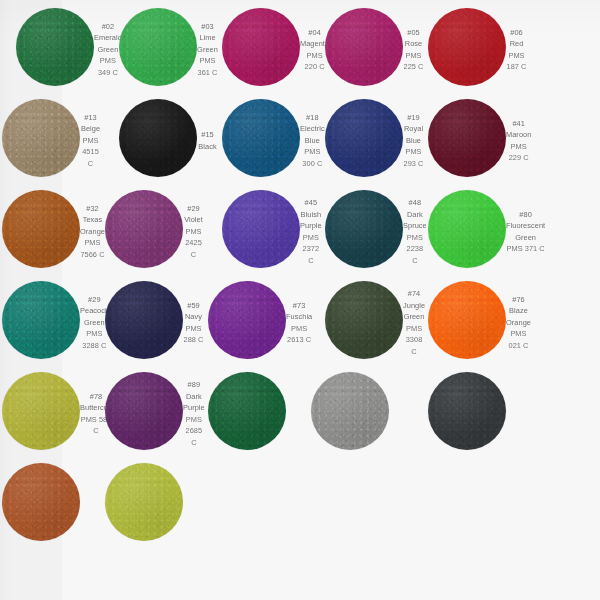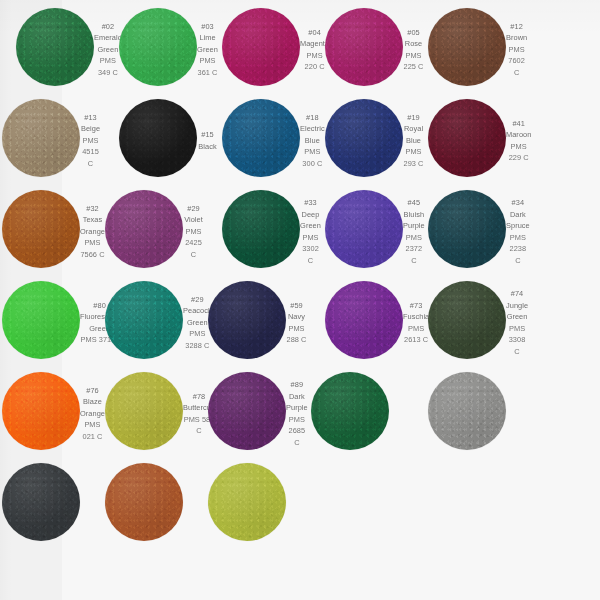--- a/index.html
+++ b/index.html
@@ -162,28 +162,28 @@
         <div class="tex"></div>
       </div>
     </div>
     <div class="labels">
       <span class="label-name">#05 Rose</span>
       <span class="label-pms">PMS 225 C</span>
     </div>
   </div>
       <div class="swatch-cell">
     <div class="disc-wrap">
-      <div class="disc" title="#12 Brown" style="background-color: rgb(109, 68, 48);">
-        <div class="sheen"></div>
-        <div class="tex"></div>
-      </div>
-    </div>
-    <div class="labels">
-      <span class="label-name">#12 Brown</span>
-      <span class="label-pms">PMS 7602 C</span>
+      <div class="disc" title="#06 Red" style="background-color: rgb(176, 26, 34);">
+        <div class="sheen"></div>
+        <div class="tex"></div>
+      </div>
+    </div>
+    <div class="labels">
+      <span class="label-name">#06 Red</span>
+      <span class="label-pms">PMS 187 C</span>
     </div>
   </div>
       <div class="swatch-cell">
     <div class="disc-wrap">
       <div class="disc" title="#13 Beige" style="background-color: rgb(153, 134, 106);">
         <div class="sheen"></div>
         <div class="tex"></div>
       </div>
     </div>
     <div class="labels">
@@ -258,51 +258,39 @@
         <div class="tex"></div>
       </div>
     </div>
     <div class="labels">
       <span class="label-name">#29 Violet</span>
       <span class="label-pms">PMS 2425 C</span>
     </div>
   </div>
       <div class="swatch-cell">
     <div class="disc-wrap">
-      <div class="disc" title="#33 Deep Green" style="background-color: rgb(14, 81, 56);">
-        <div class="sheen"></div>
-        <div class="tex"></div>
-      </div>
-    </div>
-    <div class="labels">
-      <span class="label-name">#33 Deep Green</span>
-      <span class="label-pms">PMS 3302 C</span>
-    </div>
-  </div>
-      <div class="swatch-cell">
-    <div class="disc-wrap">
       <div class="disc" title="#45 Bluish Purple" style="background-color: rgb(83, 59, 163);">
         <div class="sheen"></div>
         <div class="tex"></div>
       </div>
     </div>
     <div class="labels">
       <span class="label-name">#45 Bluish Purple</span>
       <span class="label-pms">PMS 2372 C</span>
     </div>
   </div>
       <div class="swatch-cell">
     <div class="disc-wrap">
       <div class="disc" title="#48 Dark Spruce" style="background-color: rgb(25, 65, 75);">
         <div class="sheen"></div>
         <div class="tex"></div>
       </div>
     </div>
     <div class="labels">
-      <span class="label-name">#34 Dark Spruce</span>
+      <span class="label-name">#48 Dark Spruce</span>
       <span class="label-pms">PMS 2238 C</span>
     </div>
   </div>
       <div class="swatch-cell">
     <div class="disc-wrap">
       <div class="disc" title="#50 Fluorescent Green" style="background-color: rgb(62, 198, 59);">
         <div class="sheen"></div>
         <div class="tex"></div>
       </div>
     </div>

